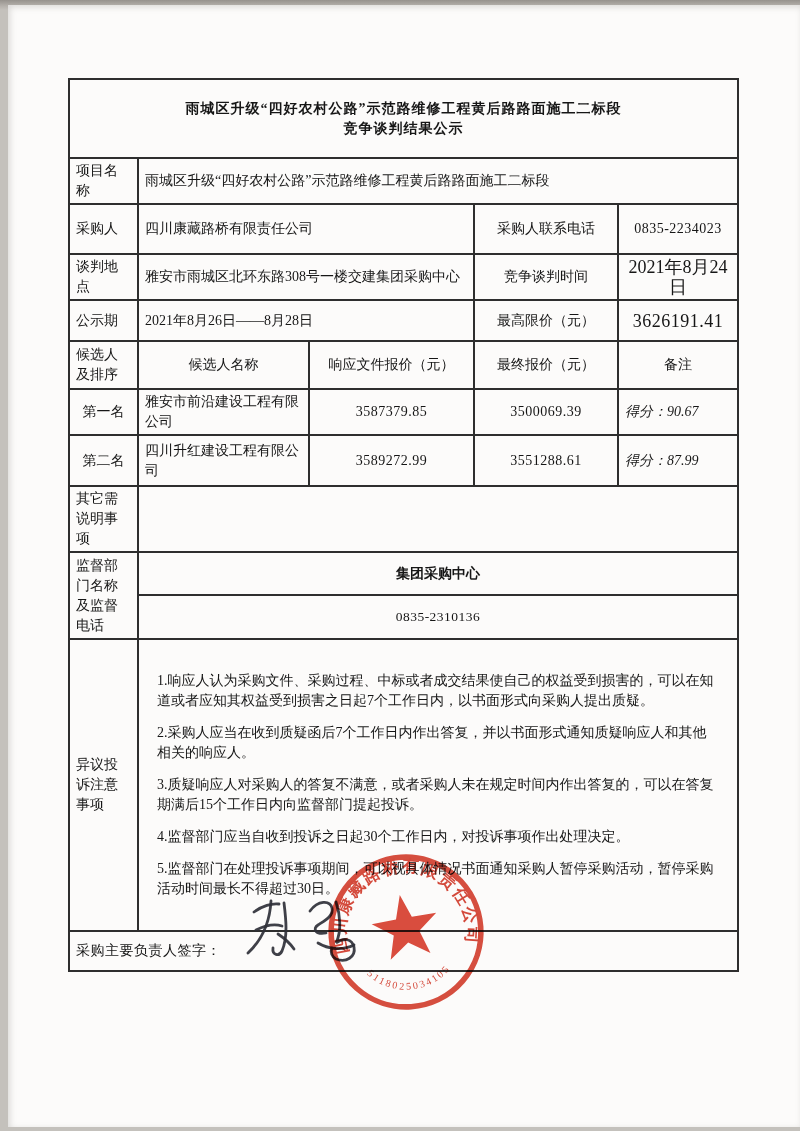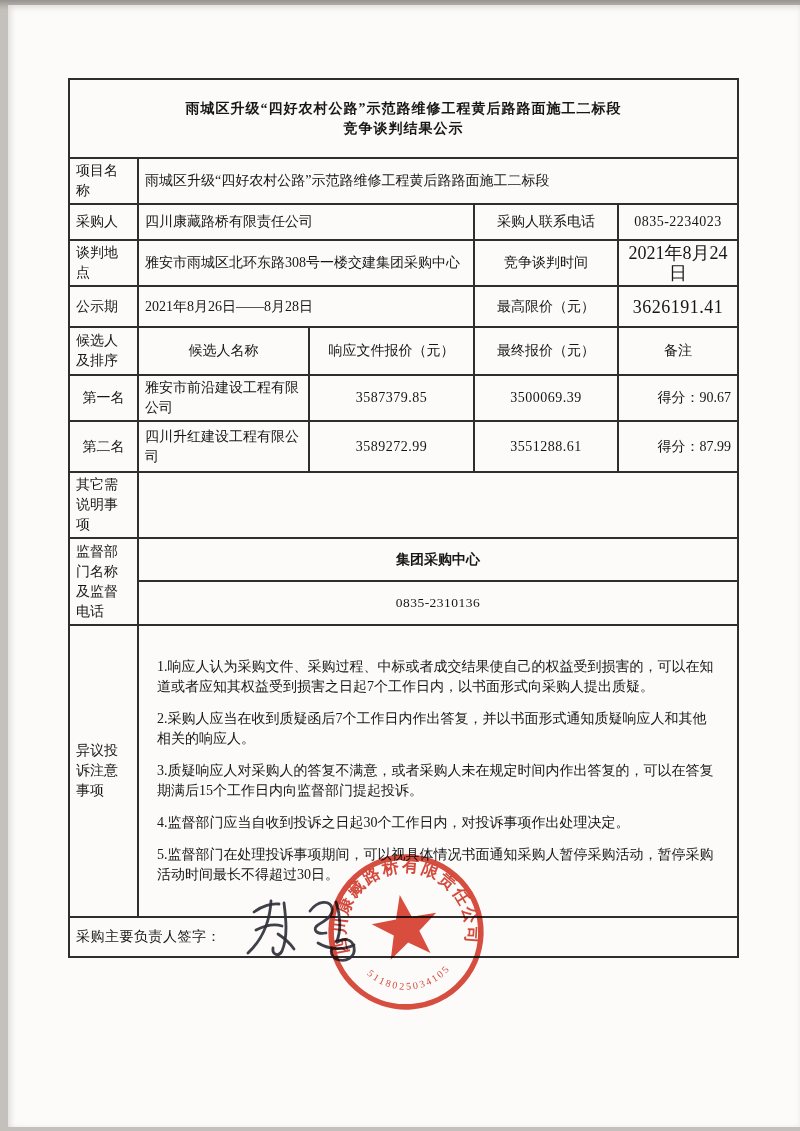--- a/index.html
+++ b/index.html
@@ -26,21 +26,21 @@
     overflow:hidden;
   }
   td.title-cell{
     text-align:center;font-weight:bold;font-size:19px;line-height:31px;letter-spacing:1px;
     padding:4px 10px;
   }
   td.lab{padding-left:6px;text-align:left;}
   td.c{text-align:center;}
   td.l{text-align:left;padding-left:8px;}
   td.num{text-align:center;font-size:13px;letter-spacing:.5px;}
-  td.remark{text-align:right;padding-left:13px;font-size:14.5px;}
+  td.remark{text-align:left;padding-left:13px;font-size:14.5px;font-style:italic;}
   td.obj-cell{padding:8px 10px;font-size:14.5px;line-height:21px;}
   .obj-line{margin:12px;}
   td.sig-cell{font-size:15px;padding-left:8px;letter-spacing:.5px;}
   .sig-svg{
     position:absolute;left:232px;top:885px;width:140px;height:90px;z-index:3;
   }
   .sig-svg path{stroke:#2f3038;stroke-width:2.8;fill:none;stroke-linecap:round;opacity:.92;}
   .stamp{
     position:absolute;left:312px;top:841px;width:172px;height:172px;
     z-index:4;mix-blend-mode:multiply;opacity:.86;transform:rotate(-4deg);
@@ -67,21 +67,21 @@
           <div>雨城区升级“四好农村公路”示范路维修工程黄后路路面施工二标段</div>
           <div>竞争谈判结果公示</div>
         </td>
       </tr>
 
       <tr style="height:45px">
         <td class="lab">项目名称</td>
         <td colspan="4" class="l">雨城区升级“四好农村公路”示范路维修工程黄后路路面施工二标段</td>
       </tr>
 
-      <tr style="height:36px">
+      <tr style="height:50px">
         <td class="lab">采购人</td>
         <td colspan="2" class="l">四川康藏路桥有限责任公司</td>
         <td class="c">采购人联系电话</td>
         <td class="num">0835-2234023</td>
       </tr>
 
       <tr style="height:46px">
         <td class="lab">谈判地点</td>
         <td colspan="2" class="l">雅安市雨城区北环东路308号一楼交建集团采购中心</td>
         <td class="c">竞争谈判时间</td>

